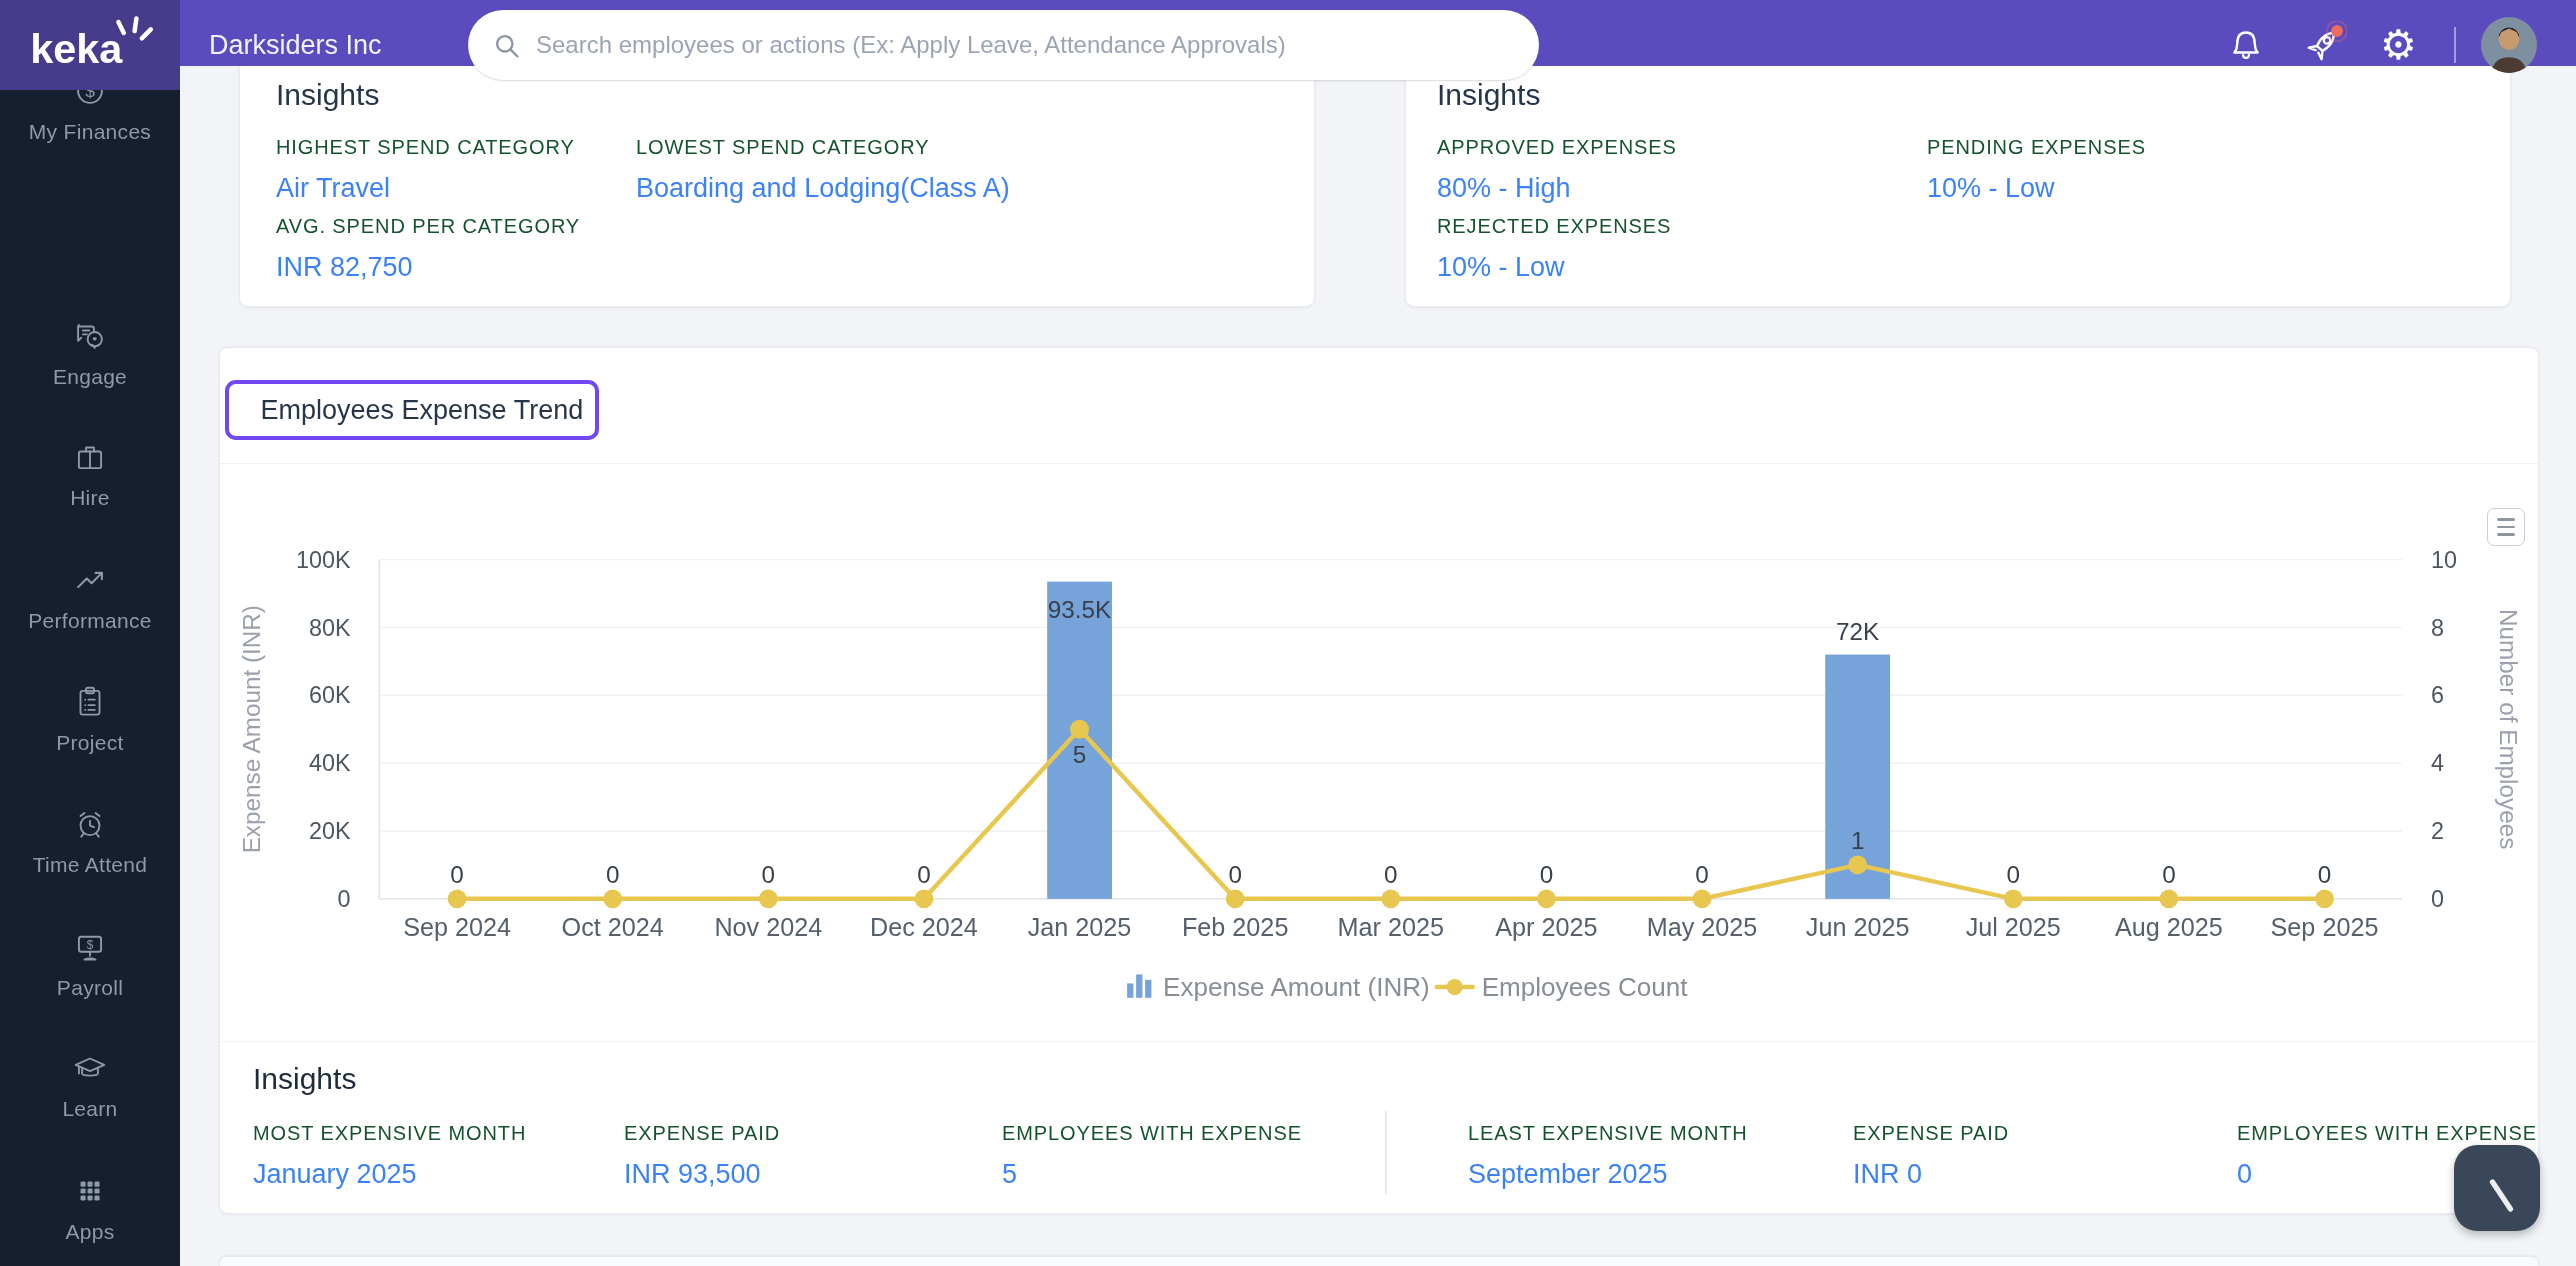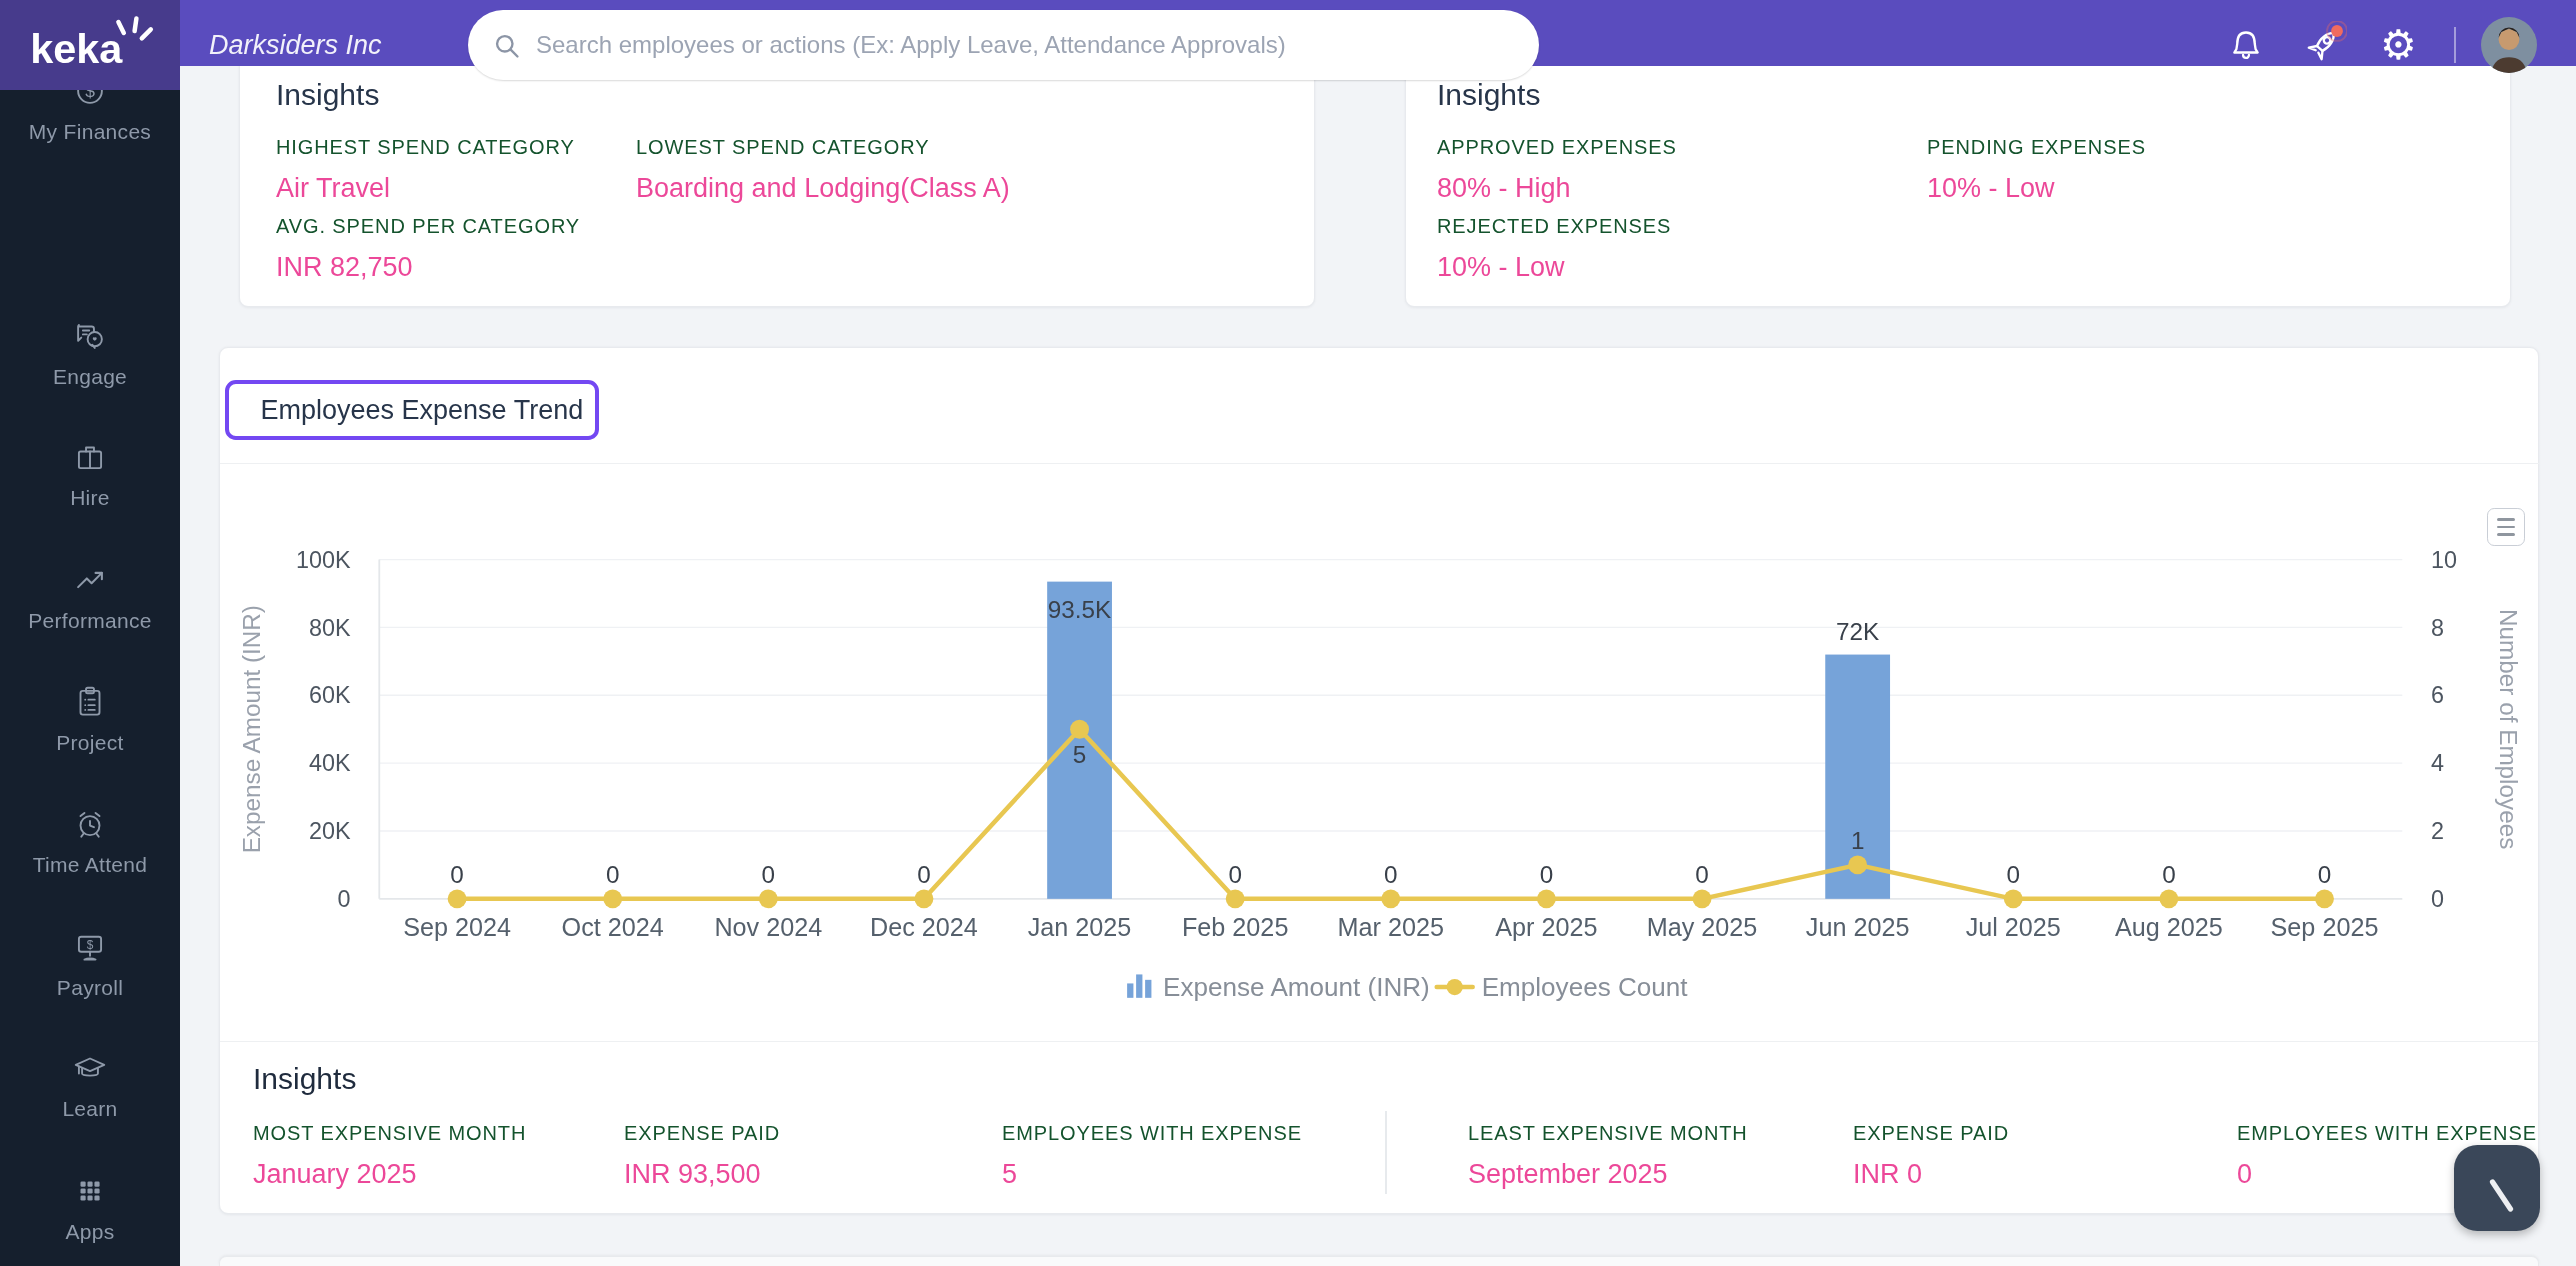--- a/index.html
+++ b/index.html
@@ -2,21 +2,21 @@
 <html style="font-size:14.4px"><head>
 <meta charset="utf-8">
 <style>
   * { margin:0; padding:0; box-sizing:border-box; }
   html,body { width:2576px; height:1266px; overflow:hidden; }
   body { position:relative; font-family:"Liberation Sans",sans-serif; background:#F2F4F7; }
 
   
   .topbar { position:absolute; left:0; top:0; width:2576px; height:66px; background:#5A4CBE; z-index:50; }
   .logo-block { position:absolute; left:0; top:0; width:180px; height:90px; background:#473B8C; display:flex; align-items:center; justify-content:center; }
-  .company { position:absolute; left:209px; top:0; height:90px; display:flex; align-items:center; font-size:27px; color:#F2F1FA;font-style:italic; }
+  .company { position:absolute; left:209px; top:0; height:90px; display:flex; align-items:center; font-size:27px; color:#F2F1FA; }
   .searchbox { position:absolute; left:468px; top:10px; width:1071px; height:70px; background:#fff; border-radius:35px; box-shadow:0 0.9px 1.8px rgba(0,0,0,.15); }
   .searchbox svg { position:absolute; left:25px; top:21.6px; }
   .searchbox input { position:absolute; left:0; top:0; width:100%; height:100%; border:none; outline:none; background:transparent; border-radius:35px; padding-left:68px; padding-right:27px; font-size:24px; font-family:"Liberation Sans",sans-serif; color:#333; }
   .searchbox input::placeholder { color:#9CA4B3; }
   .top-icon { position:absolute; top:0; height:90px; display:flex; align-items:center; justify-content:center; cursor:pointer; }
   .tb-divider { position:absolute; left:2454px; top:27px; width:1.8px; height:36px; background:rgba(255,255,255,.45); }
   .avatar { position:absolute; left:2481px; top:17px; width:56px; height:56px; border-radius:50%; overflow:hidden; }
   .gear-glyph { font-size:41px; color:#fff; line-height:1; }
   .notif-dot { position:absolute; }
 
@@ -25,21 +25,21 @@
   .side-item { position:absolute; left:0; width:180px; height:122px; display:flex; flex-direction:column; align-items:center; justify-content:center; color:#8E99A9; cursor:pointer; }
   .side-item.active { background:#223750; color:#FFFFFF; }
   .side-icon { height:40px; display:flex; align-items:center; }
   .side-label { margin-top:9px; font-size:21px; letter-spacing:0.3px; }
 
   
   .card { position:absolute; background:#fff; border:0.9px solid #E8EAEE; border-radius:9px; box-shadow:0 0.9px 2.7px rgba(20,30,50,.06); }
   .card-title { position:absolute; font-size:30px; font-weight:500; color:#27354A; }
   .field { position:absolute; }
   .flabel { font-size:20px; letter-spacing:0.9px; color:#14532d; }
-  .fvalue { font-size:27px; color:#ec4899; margin-top:14.4px; }
+  .fvalue { font-size:27px; color:#3b82f6; margin-top:14.4px; }
 
   
   .title-box { position:absolute; left:4.5px; top:32px; width:374px; height:60px; border:4.5px solid #7348F2; border-radius:10.8px; display:flex; align-items:center; }
   .title-box span { margin-left:32px; font-size:27px; color:#27354A; }
   .hdivider { position:absolute; left:0; width:2320px; height:0; border-top:1.8px solid #EEF0F2; }
   .menu-btn { position:absolute; left:2267px; top:160px; width:38px; height:38px; border:1.8px solid #C9CED6; border-radius:7.2px; background:#fff; display:flex; flex-direction:column; align-items:center; justify-content:center; gap:4.5px; cursor:pointer; }
   .menu-btn i { display:block; width:18px; height:2.7px; background:#8F969F; border-radius:1.8px; }
   .insights-h { position:absolute; left:33px; top:714px; font-size:30px; font-weight:500; color:#1F2B3D; }
   .vdivider { position:absolute; left:1165px; top:763px; width:1.8px; height:83px; background:#E7EAED; }
   #trend-chart { position:absolute; left:0; top:115px; }

